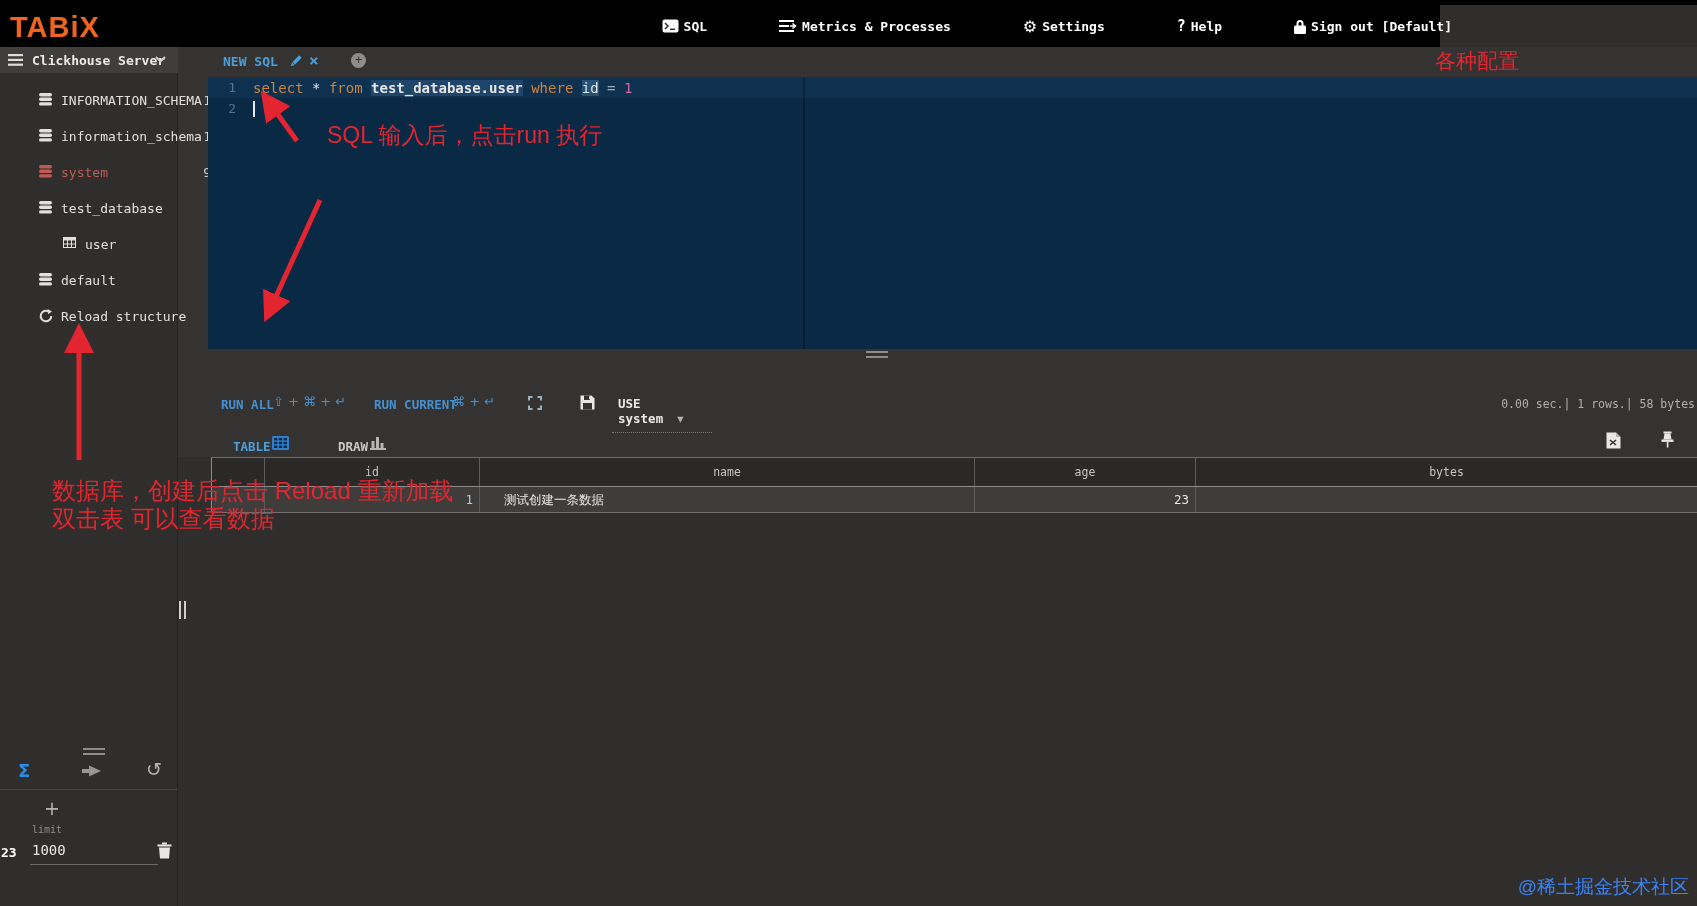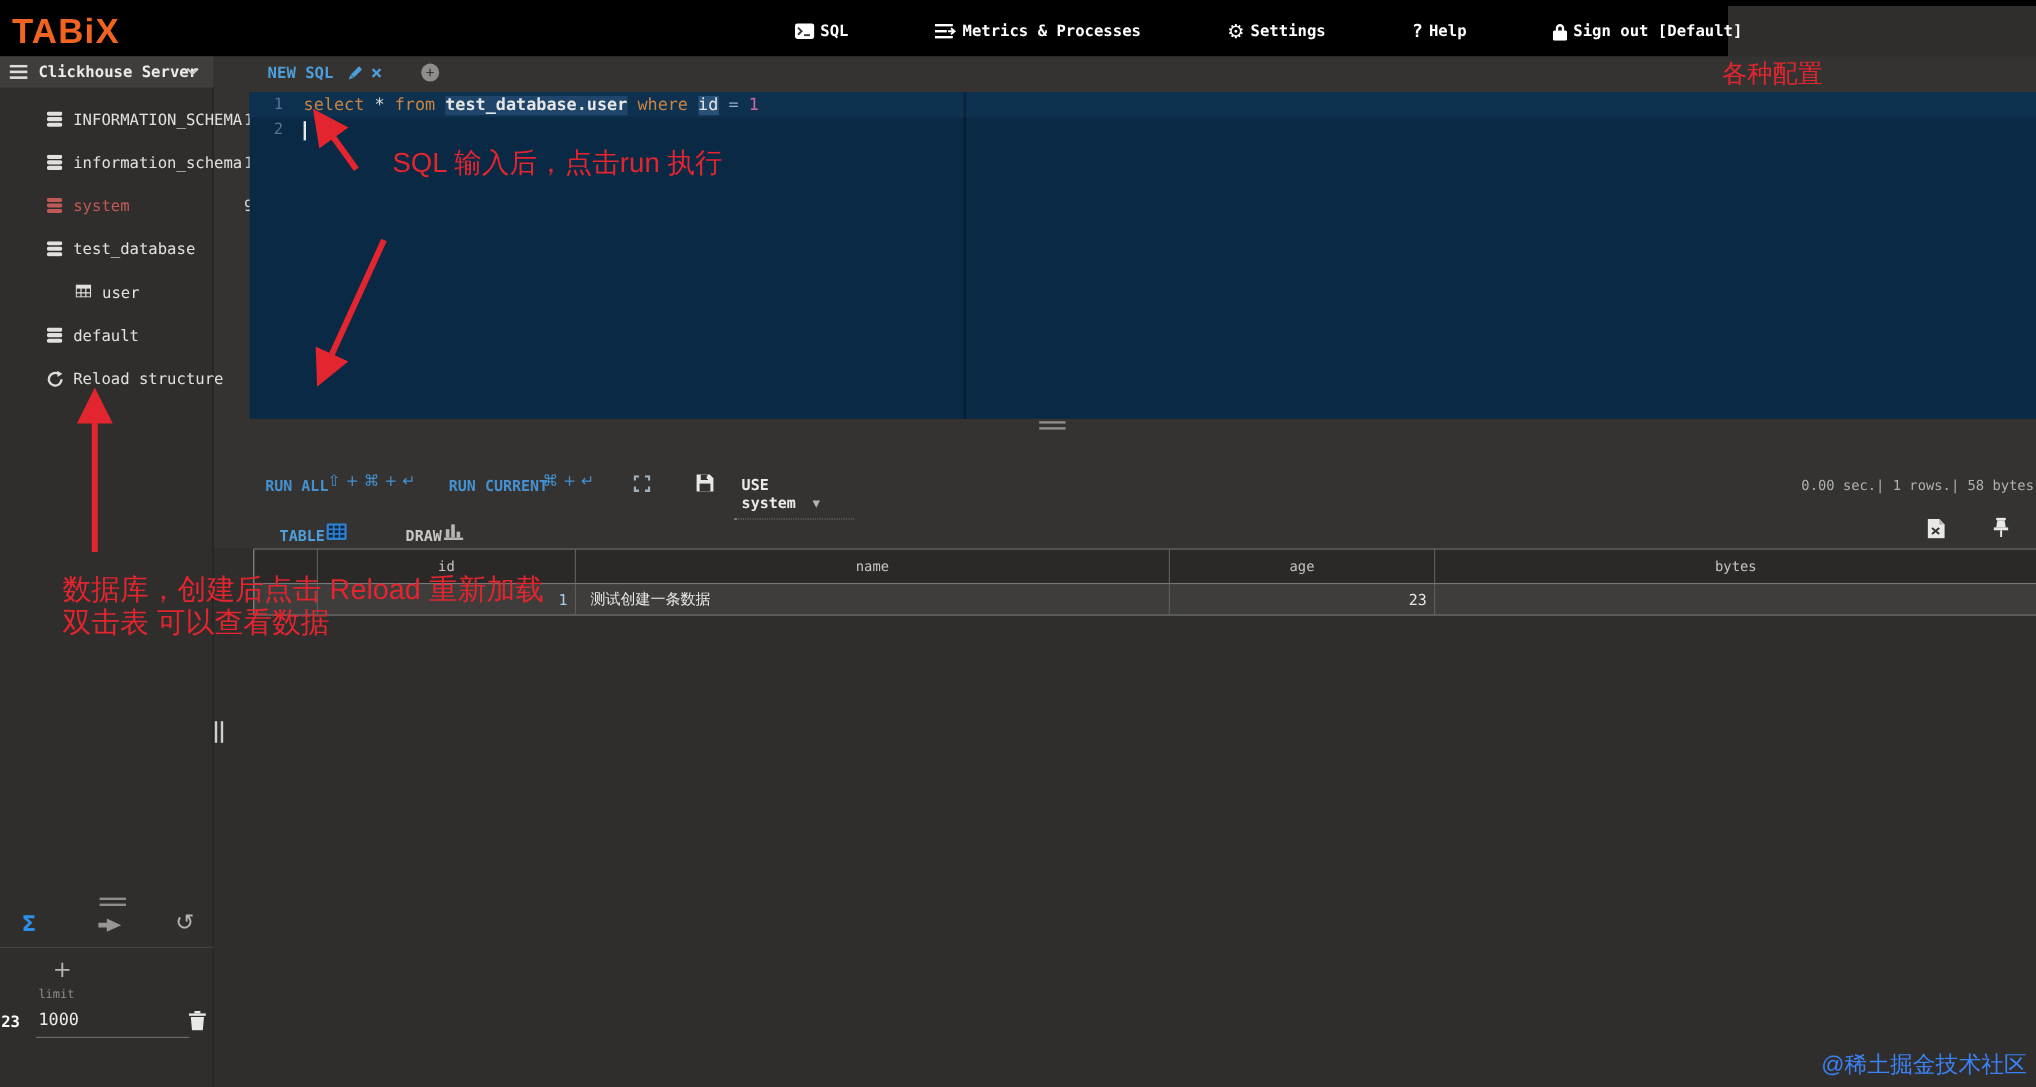--- a/index.html
+++ b/index.html
@@ -70,21 +70,21 @@
   .hrow { display:flex; height:30px; border-top:1px solid #6e6e6e; border-bottom:1px solid #8c8c8c; background:#2a2927; }
   .hcell { border-left:1px solid #5c5c5c; color:#c6c4c2; font-size:11.5px; text-align:center;
            line-height:29px; cursor:pointer; }
   .hcell:first-child { border-left:1px solid #8a8a8a; }
   .drow { display:flex; height:26px; background:#3e3d3b; border-bottom:1px solid #707070; cursor:pointer; }
   .dcell { border-left:1px solid #5c5c5c; font-size:12.5px; line-height:25px; color:#e8e8e6;
            overflow:hidden; white-space:nowrap; }
   .dcell:first-child { border-left:1px solid #8a8a8a; }
   .c0 { width:53px; } .c1 { width:215px; } .c2 { width:495px; } .c3 { width:221px; } .c4 { width:502px; }
   .num-cell { text-align:right; padding-right:6px; }
-  .txt-cell { padding-left:12px;font-family:Liberation Serif, serif; }
+  .txt-cell { padding-left:24px; }
   .id-val { color:#a9cce8; }
 
   
   .split-h span { display:block; width:22px; height:2px; background:#8f8d8a; margin-bottom:3px; }
   .split-v span { display:inline-block; width:2px; height:18px; background:#cfcfcf; margin-right:3px; }
 
   
   .anno { position:absolute; color:#e32530; font-family:"Liberation Sans",sans-serif; z-index:60; }
   .arrows { left:0; top:0; width:1697px; height:906px; z-index:55; pointer-events:none; }
   .watermark { right:8px; top:874px; color:#3b82f6; font-size:19px;

